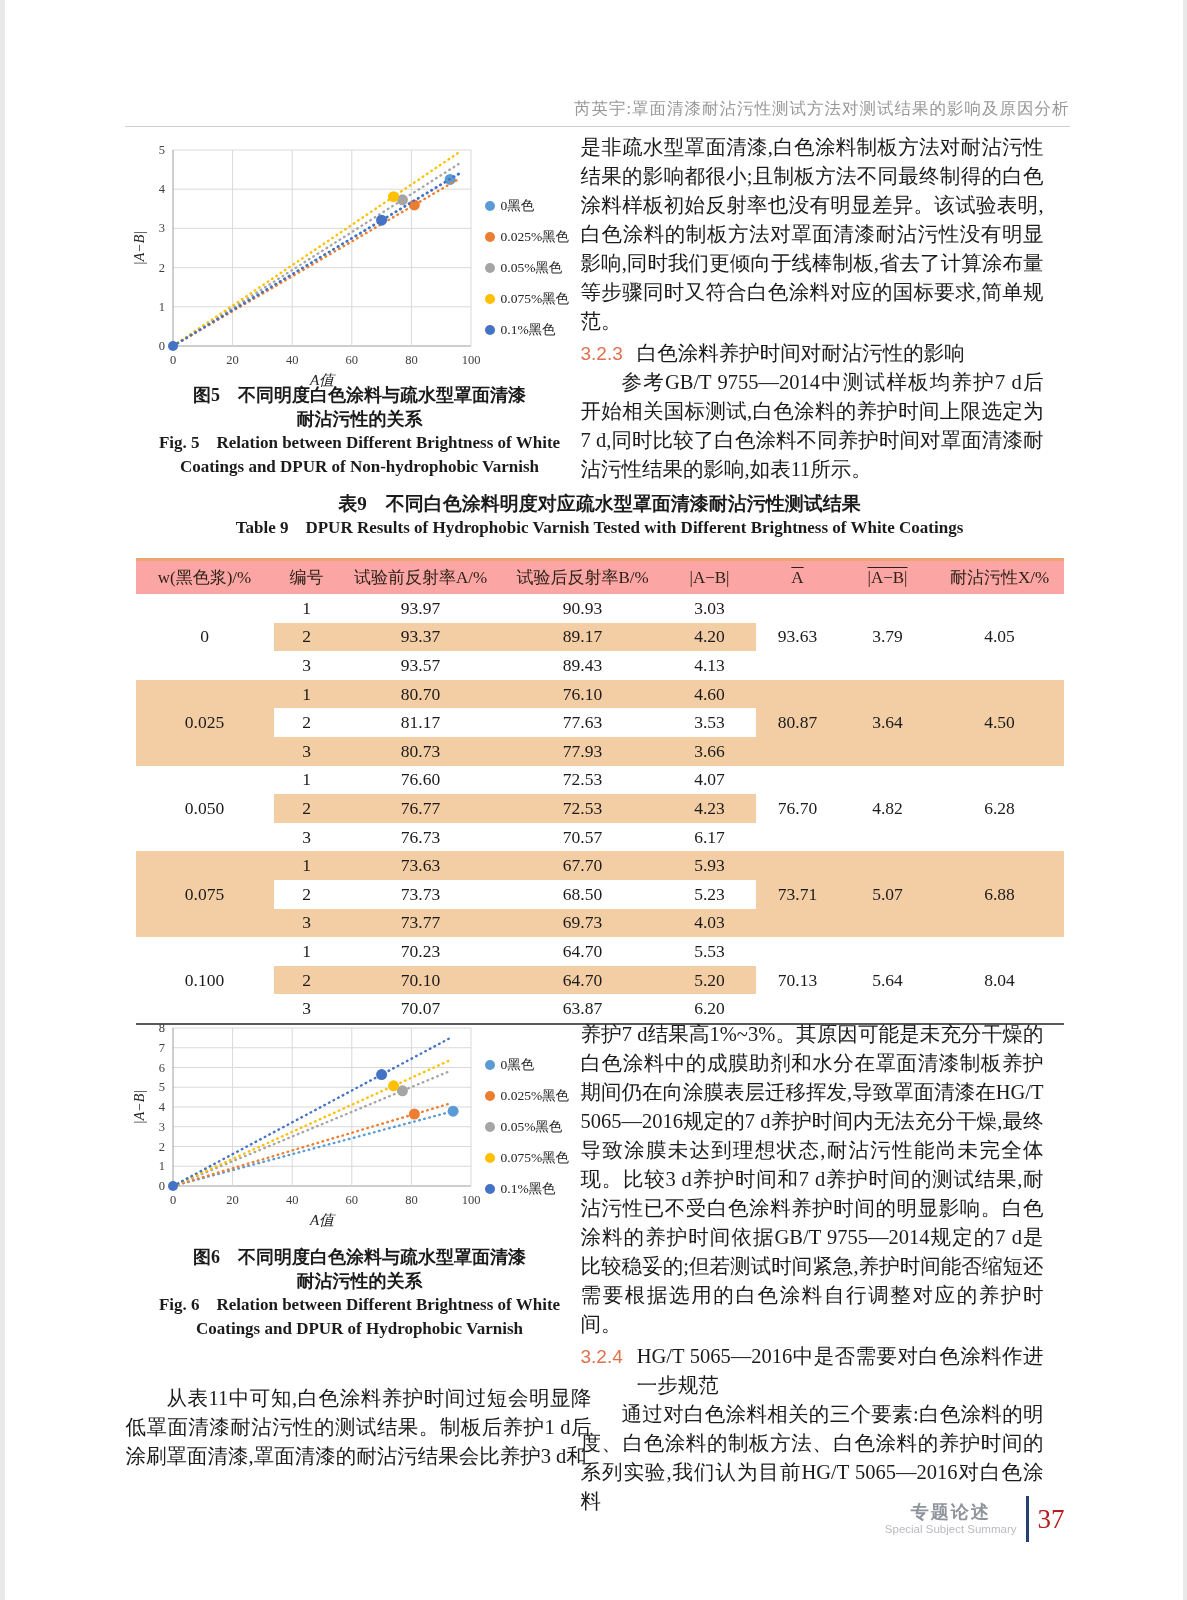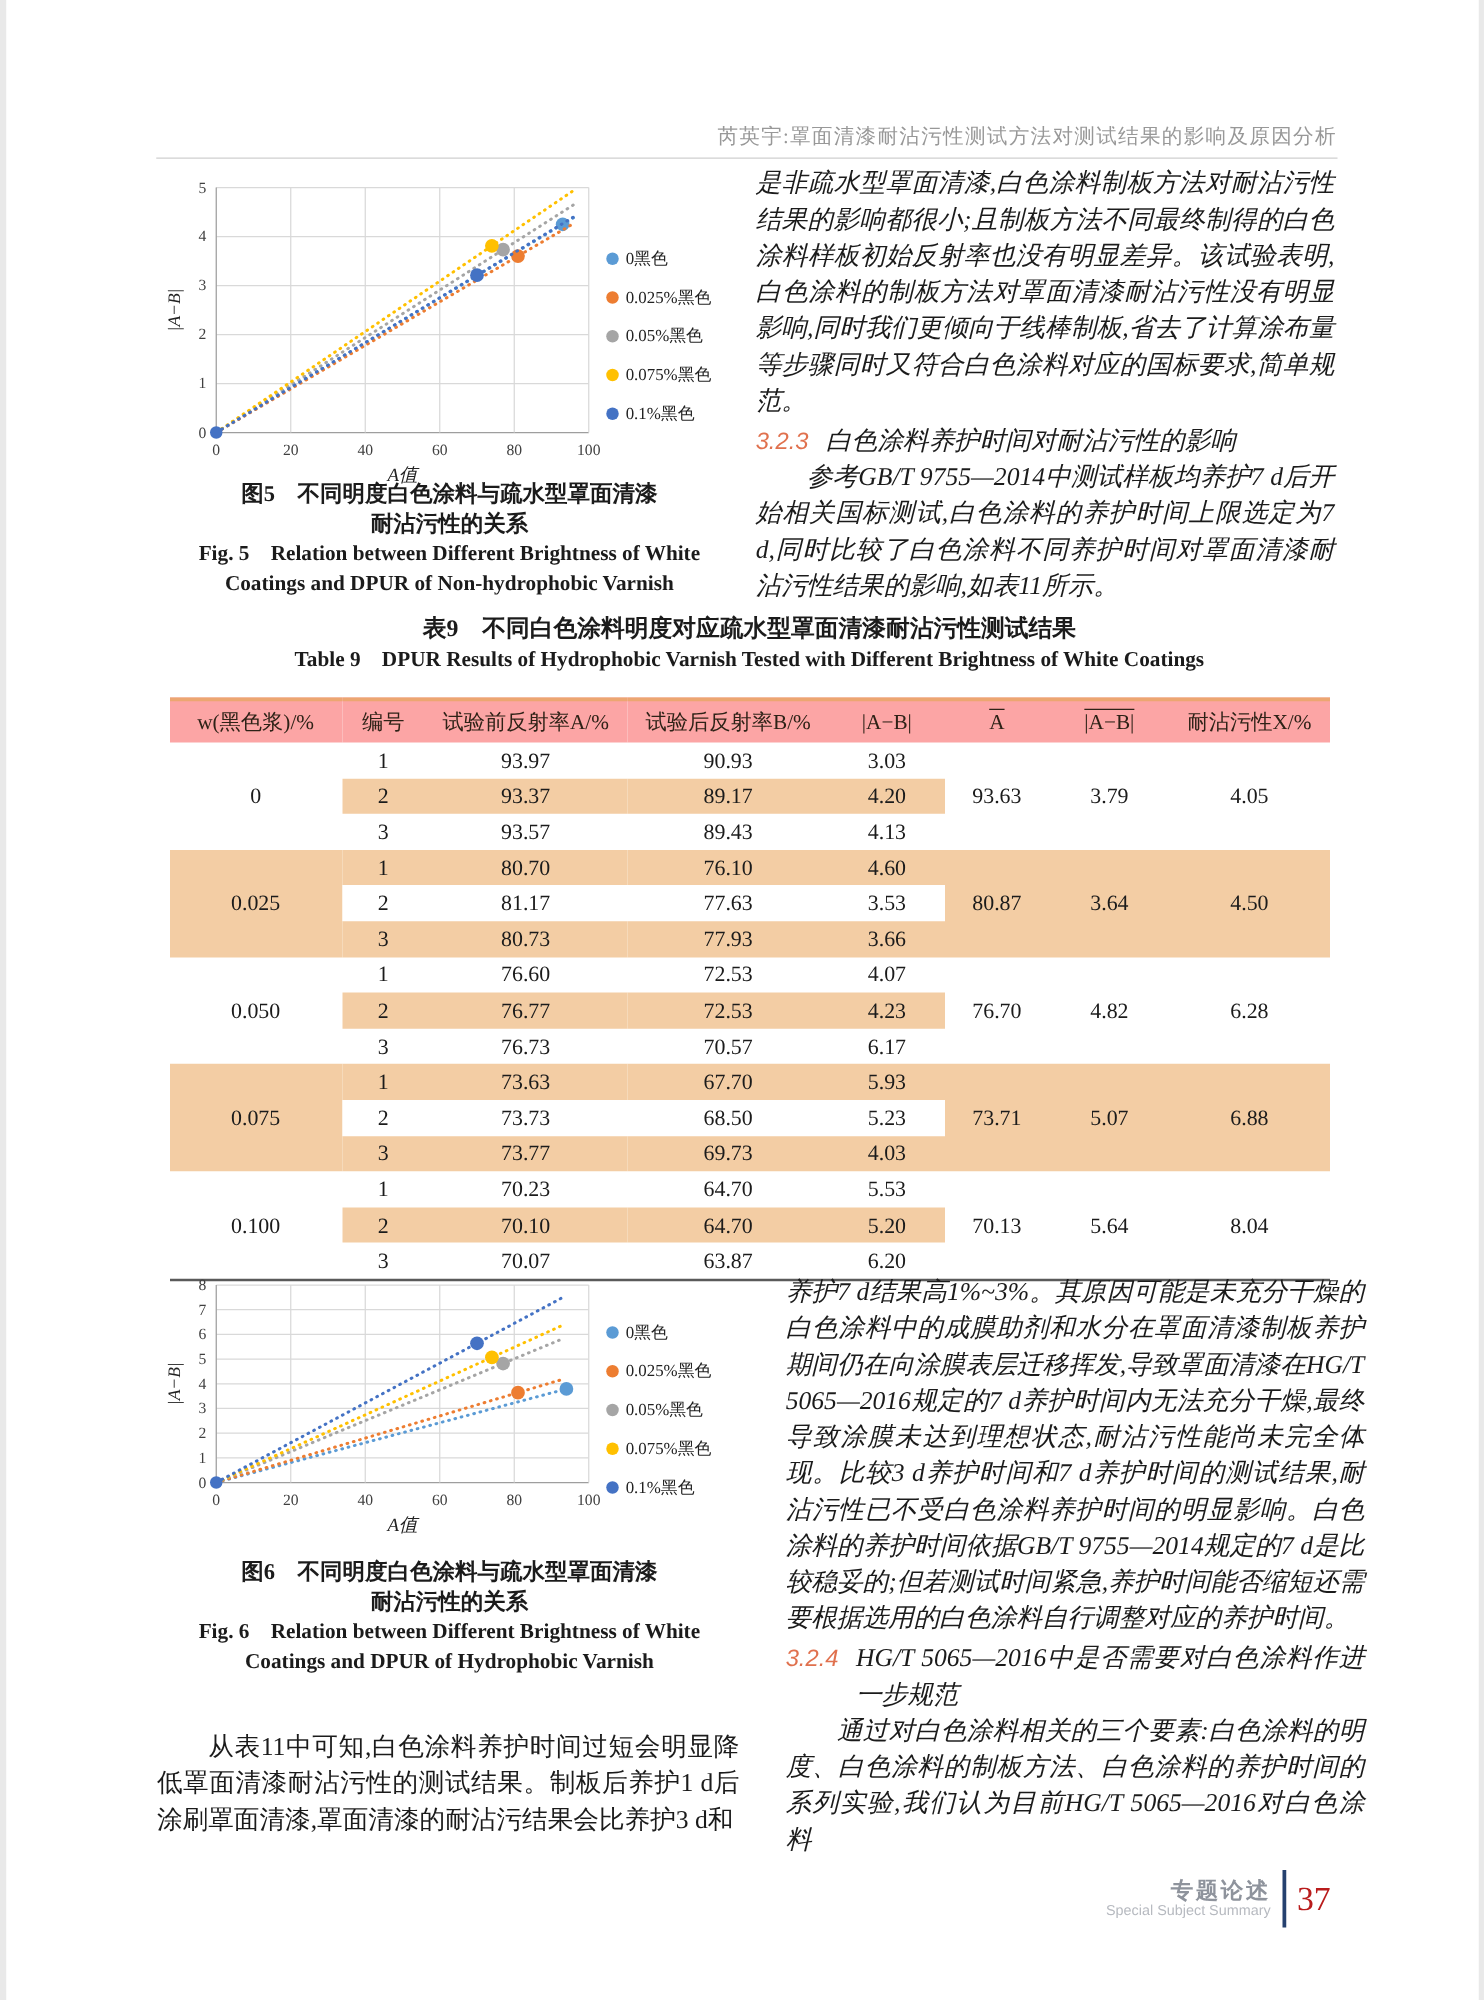--- a/index.html
+++ b/index.html
@@ -21,23 +21,23 @@
   svg text{font-family:"Liberation Serif","DejaVu Serif",serif;}
 
   
   .fig-caption{position:absolute;width:470px;text-align:center;line-height:23.5px;}
   .fig5-caption{left:120px;top:384px;}
   .fig6-caption{left:120px;top:1246px;}
   .cap-zh{font-size:18px;font-weight:bold;}
   .cap-en{font-size:17px;font-weight:bold;}
 
   
-  .rcol{position:absolute;left:600px;width:463px;font-size:20.5px;line-height:29px;text-align:justify;font-style:italic;}
+  .rcol{position:absolute;left:576px;width:463px;font-size:20.5px;line-height:29px;text-align:justify;}
   .rcol1{top:133px;}
-  .rcol2{top:1020px;margin-left:24px;}
+  .rcol2{top:1020px;}
   .lcol-bottom{position:absolute;left:121px;top:1384px;width:466px;font-size:20.5px;line-height:29px;text-align:justify;}
   .para{margin:0;}
   .indent{text-indent:2em;}
   .subhead{display:flex;align-items:flex-start;margin:3px 0 0 0;}
   .subhead .num{font-family:"Liberation Sans","DejaVu Sans",sans-serif;color:#E0714E;
                 font-size:19px;line-height:29px;margin-right:14px;flex:0 0 auto;}
   .subhead .ttl{font-size:20.5px;line-height:29px;}
 
   
   .table-block{position:absolute;left:131px;top:492px;width:928px;text-align:center;}
@@ -50,21 +50,21 @@
   table.t9 td{font-size:17.5px;height:28.6px;padding:0 1px;text-align:center;vertical-align:middle;}
   td.shade{background:#F3CDA4;}
   td.band{background:#F3CDA4;}
   td.band-inv{background:#ffffff;}
   .ovl{text-decoration:overline;}
 
   
   .footer{position:absolute;left:760px;top:1496px;width:300px;display:flex;align-items:center;
           justify-content:flex-end;gap:9px;}
   .footer-labels{text-align:right;}
-  .footer-zh{font-size:18px;font-weight:bold;color:#8e939c;letter-spacing:2px;line-height:20px;}
+  .footer-zh{font-size:18px;font-weight:bold;color:#8e939c;letter-spacing:2px;line-height:20px;text-align:center;}
   .footer-en{font-size:11.5px;color:#b7bac0;line-height:15px;font-family:"Liberation Sans",sans-serif;}
   .footer-bar{width:3px;height:46px;background:#25416F;}
   .footer-page{font-size:27px;color:#b91c1c;}
 </style>
 </head>
 <body>
 
 <div id="page">
 
   <div class="running-head">芮英宇:罩面清漆耐沾污性测试方法对测试结果的影响及原因分析</div>

